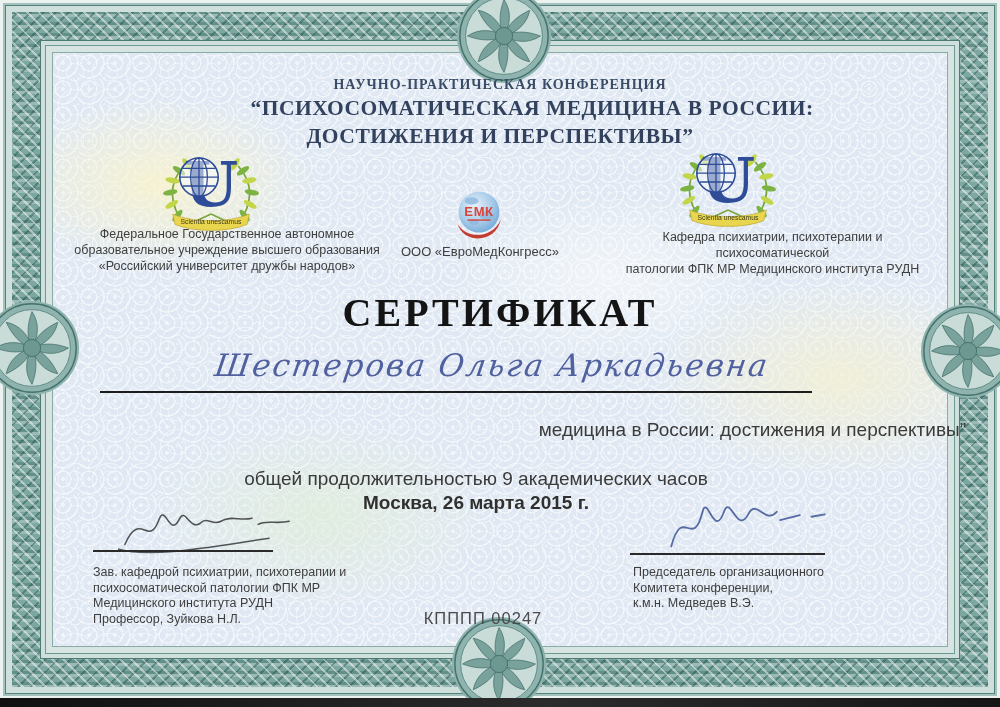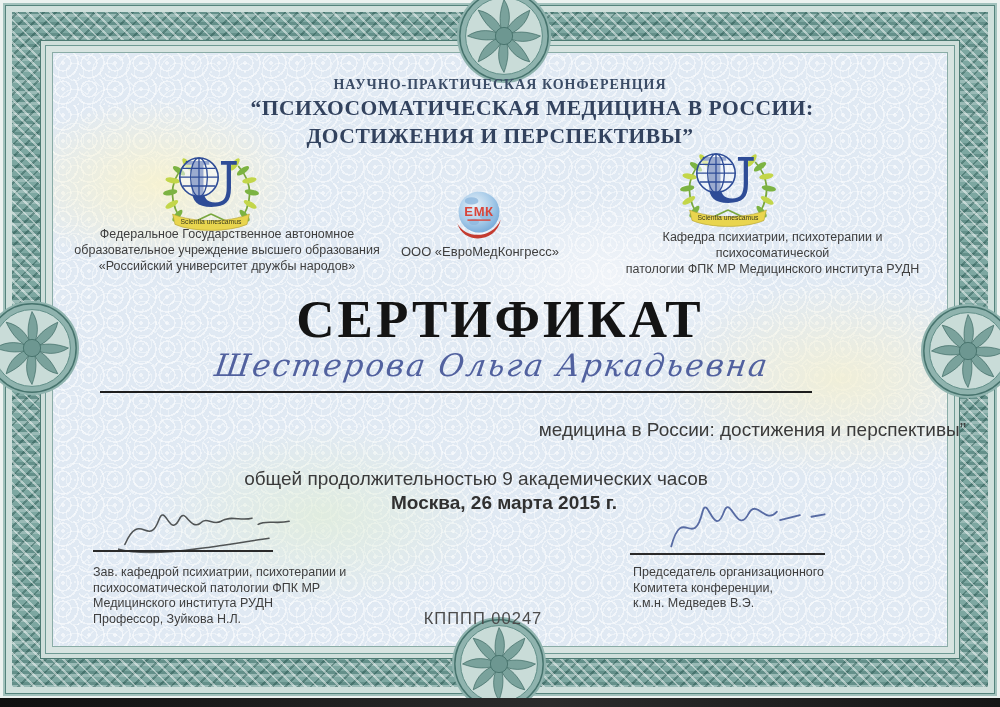--- a/index.html
+++ b/index.html
@@ -57,30 +57,30 @@
   .t1{top:96px;padding-left:32px;} .t2{top:124px;}
   .org-text{font-size:12.5px;line-height:16px;color:#3e3e3e;text-align:center;}
   .org-left{left:62px;top:226px;width:330px;}
   .org-center{left:360px;top:244px;width:240px;font-size:13px;}
   .org-right{left:600px;top:229px;width:345px;}
   .logo{position:absolute;}
   .logo-left{left:155px;top:145px;width:112px;height:90px;}
   .logo-center{left:447px;top:186px;width:64px;height:62px;}
   .logo-right{left:672px;top:141px;width:112px;height:90px;}
   .big-title{top:289px;font-family:"Liberation Serif",serif;font-weight:bold;
-    font-size:53px;letter-spacing:3px;color:#141414;}
+    font-size:40px;letter-spacing:3px;color:#141414;}
   .hand-name{top:347px;left:0;width:984px;text-align:center;
     font-family:"DejaVu Serif",serif;font-style:italic;font-size:31px;
     letter-spacing:2px;color:#51619f;transform:skewX(-8deg);}
   .rule{position:absolute;height:2px;background:#1c1c1c;}
   .name-rule{left:100px;top:391px;width:712px;}
   .body-line{font-size:19px;color:#3a3a3a;}
   .b1{top:404px;left:0;width:966px;} .b2{top:419px;left:0;width:966px;text-align:right;}
   .dur{top:468px;left:0;width:952px;}
-  .pd{top:492px;left:0;width:952px;font-weight:bold;color:#303030;padding-left:28px;}
+  .pd{top:492px;left:0;width:952px;font-weight:bold;color:#303030;}
   .sig-svg{position:absolute;}
   .sig-left-svg{left:82px;top:498px;width:250px;height:62px;}
   .sig-right-svg{left:618px;top:492px;width:245px;height:66px;}
   .sig-rule-left{left:93px;top:550px;width:180px;height:1.5px;background:#2a2a2a;}
   .sig-rule-right{left:630px;top:553px;width:195px;height:1.5px;background:#2a2a2a;}
   .sig-block{font-size:12.5px;line-height:15.5px;color:#3e3e3e;}
   .sig-block-left{left:93px;top:565px;width:300px;}
   .sig-block-right{left:633px;top:565px;width:300px;}
   .reg-num{top:609px;left:0;width:966px;text-align:center;
     font-size:16.5px;letter-spacing:1px;color:#4b4b4b;}

